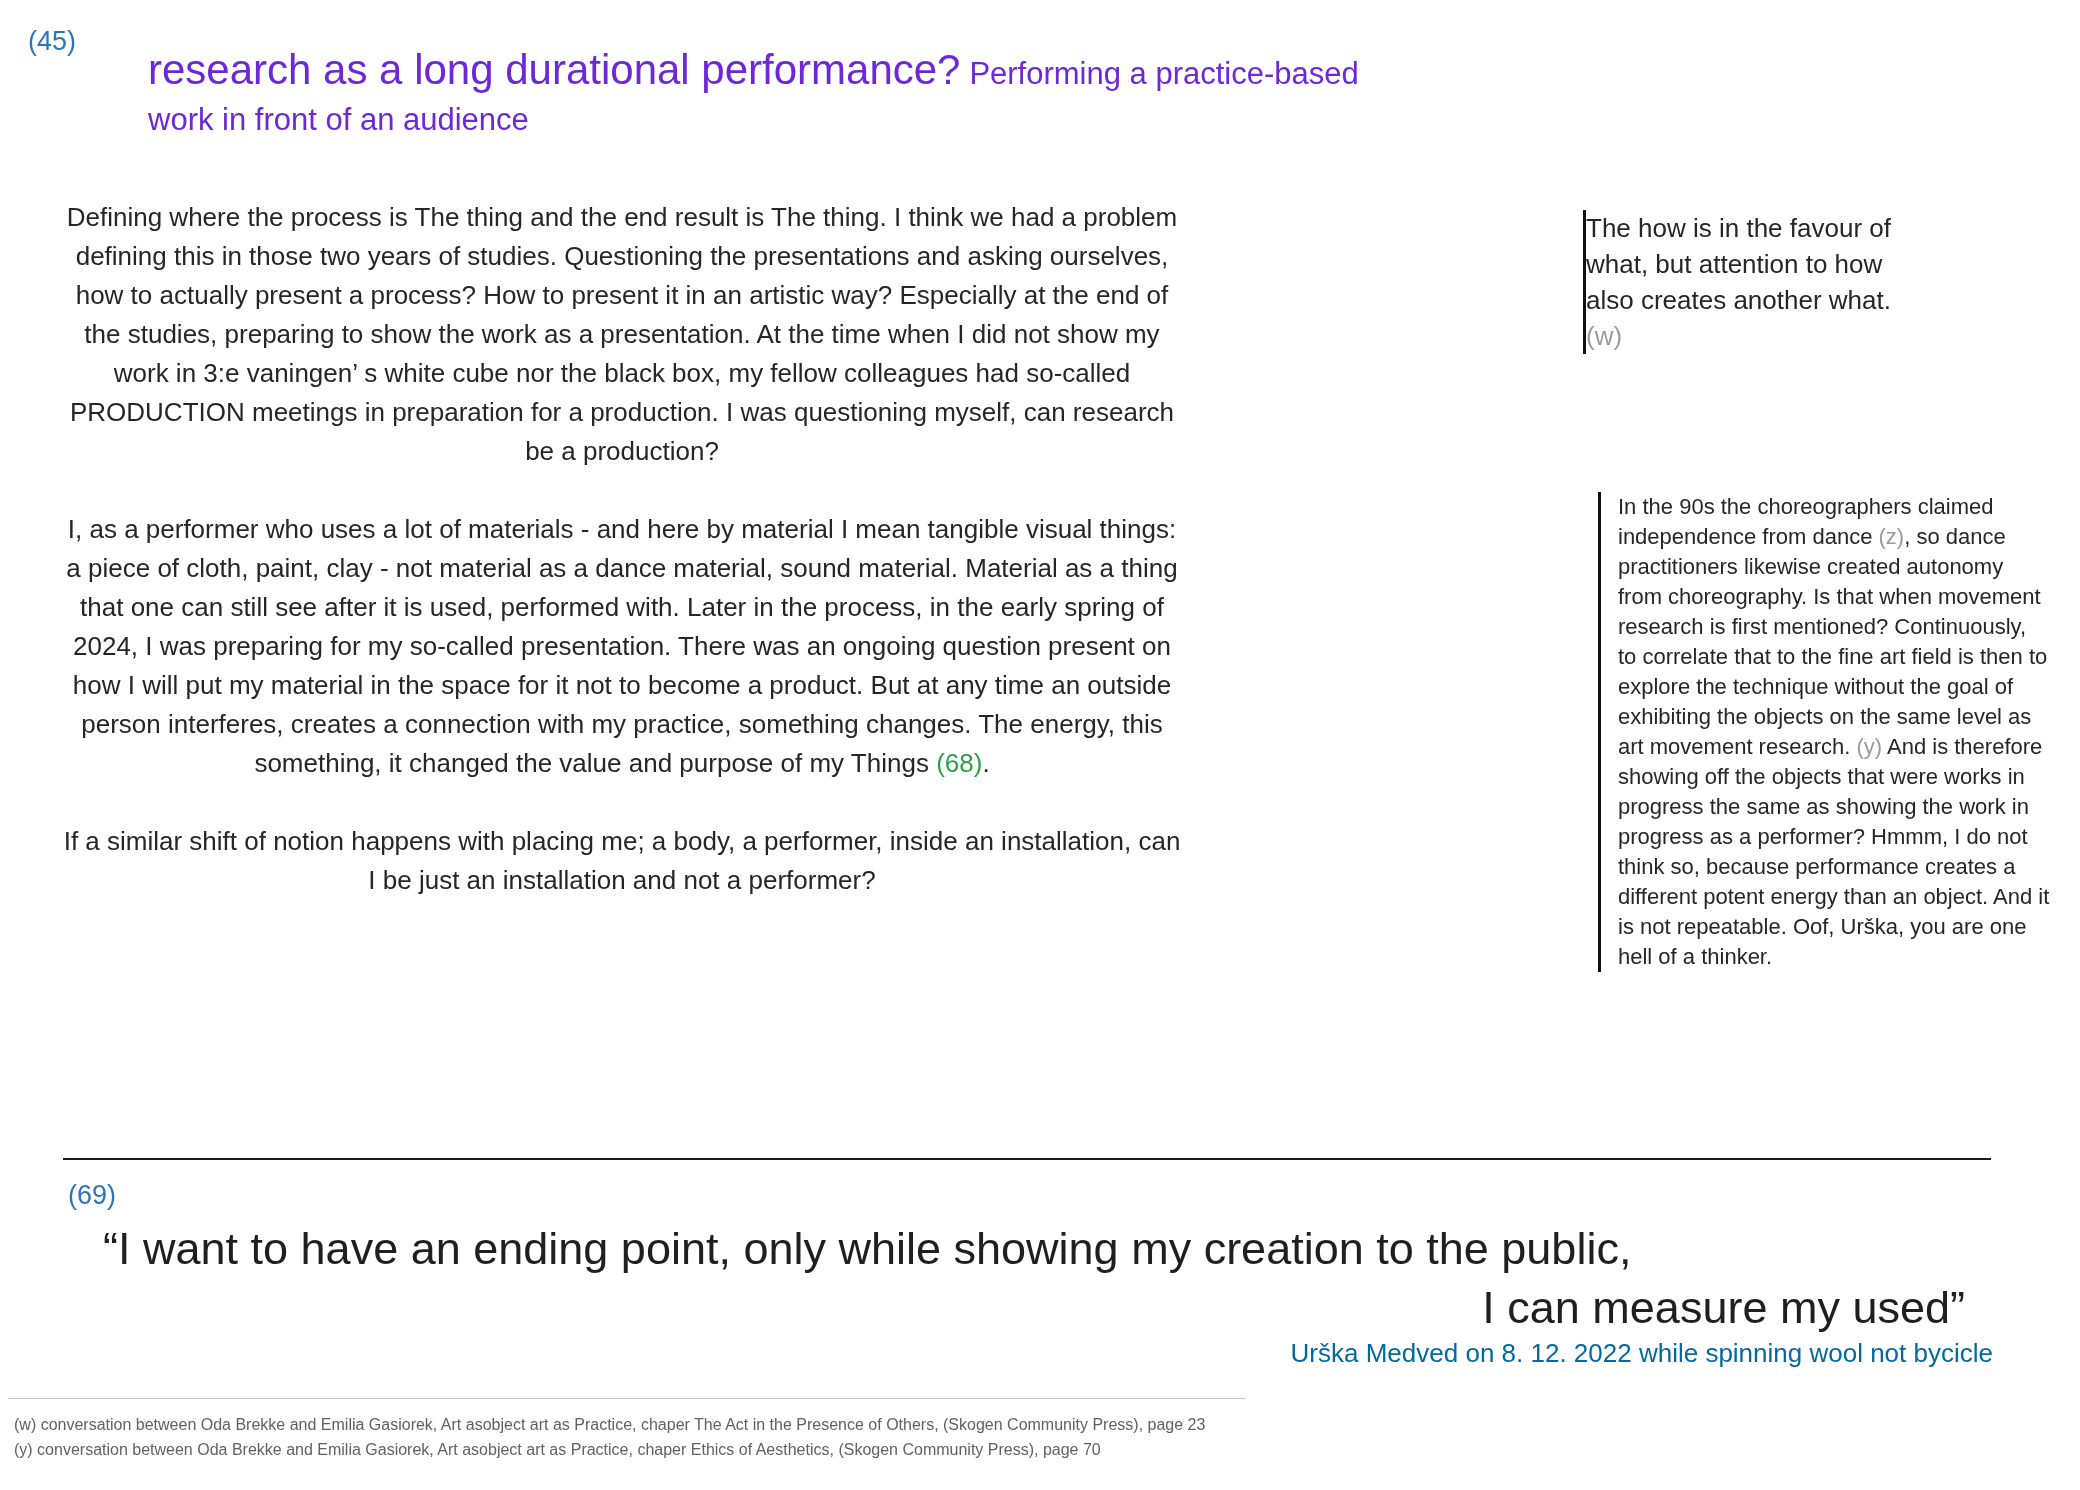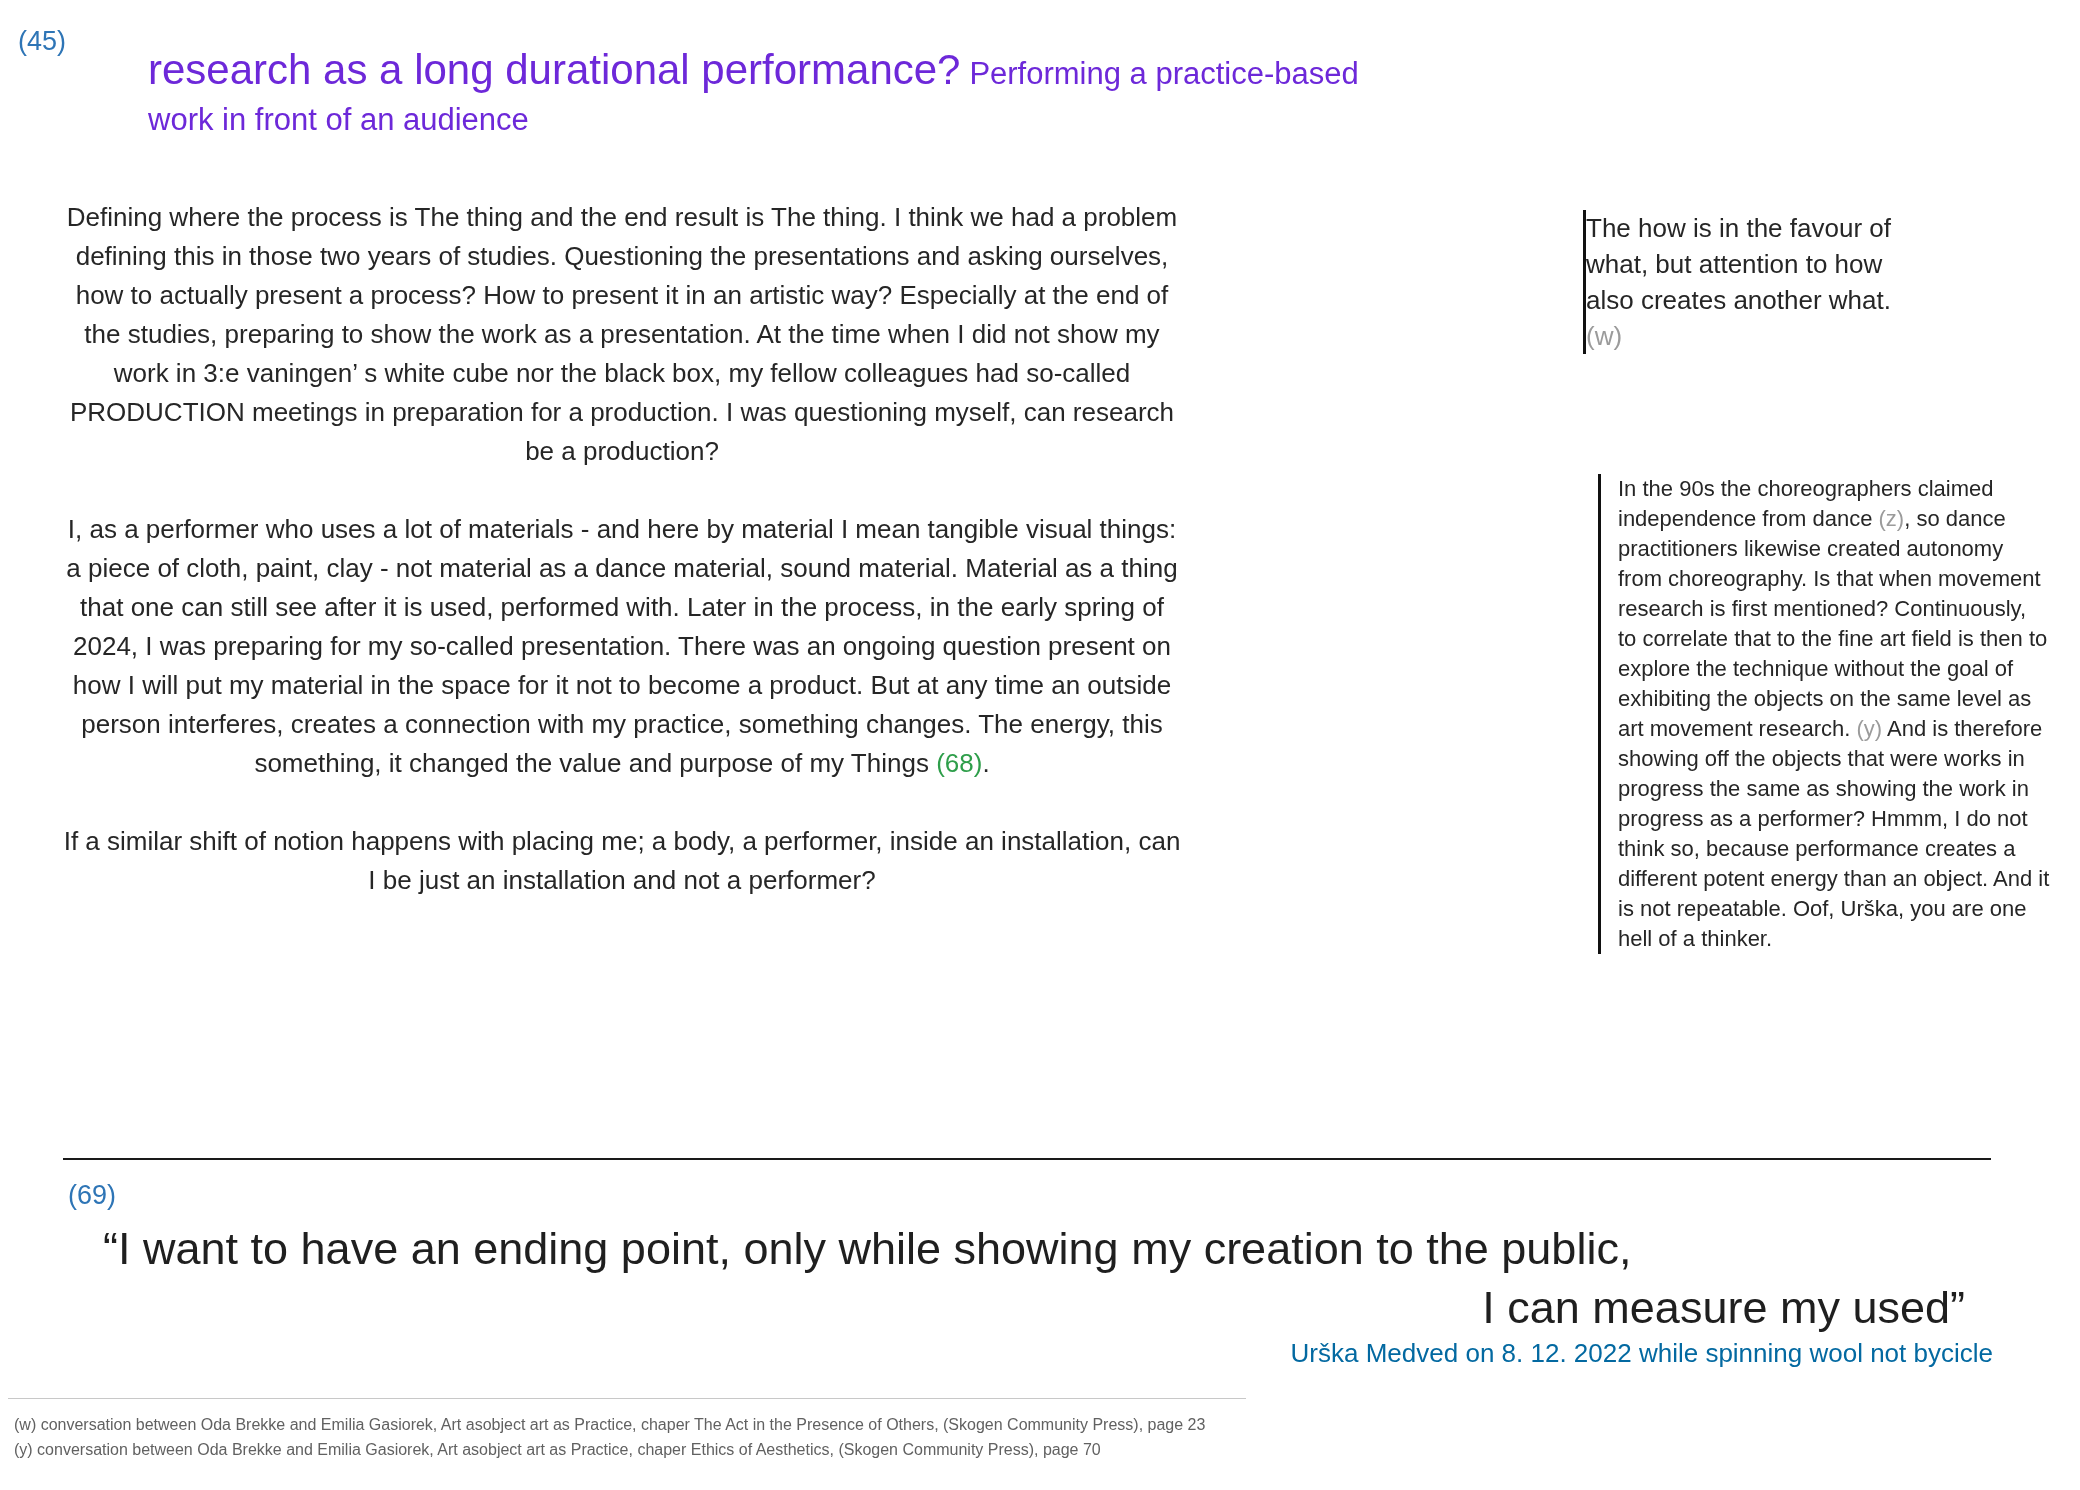--- a/index.html
+++ b/index.html
@@ -7,21 +7,21 @@
     position: relative;
     width: 2080px;
     height: 1490px;
     background: #ffffff;
     font-family: "Liberation Sans", sans-serif;
     color: #262626;
     overflow: hidden;
   }
 
   .pnum { position: absolute; font-size: 27px; color: #2E75B6; }
-  .pnum-top { left: 18px; top: 26px; text-align: center; }
+  .pnum-top { left: 28px; top: 26px; text-align: center; }
   .pnum-bottom { left: 68px; top: 1180px; }
 
   .title { position: absolute; left: 148px; top: 46px; width: 1700px; color: #6d28d9; }
   .title-main { font-size: 42px; font-weight: 400; }
   .title-sub { font-size: 31px; font-weight: 400; }
   .title-line2 { font-size: 31px; margin-top: 8px; }
 
   .body-col {
     position: absolute; left: 63px; top: 198px; width: 1118px;
     font-size: 26px; line-height: 39px; color: #262626;
@@ -37,21 +37,21 @@
     border-left: 3px solid #111111;
     color: #262626;
   }
   .note-1 {
     left: 1583px; top: 210px; width: 345px;
     padding-left: 0;
     font-size: 26px; line-height: 36px;
   }
   .note-1 .note-ref { margin-top: 0; }
   .note-2 {
-    left: 1598px; top: 474px; width: 432px;
+    left: 1598px; top: 492px; width: 432px;
     padding-left: 17px;
     font-size: 22px; line-height: 30px;
   }
 
   .divider {
     position: absolute; top: 1158px; left: 63px; width: 1928px;
     border: none; border-top: 2px solid #1a1a1a; margin: 0; height: 0;
   }
 
   .quote { position: absolute; left: 63px; top: 1222px; width: 1930px; color: #1f1f1f; }

